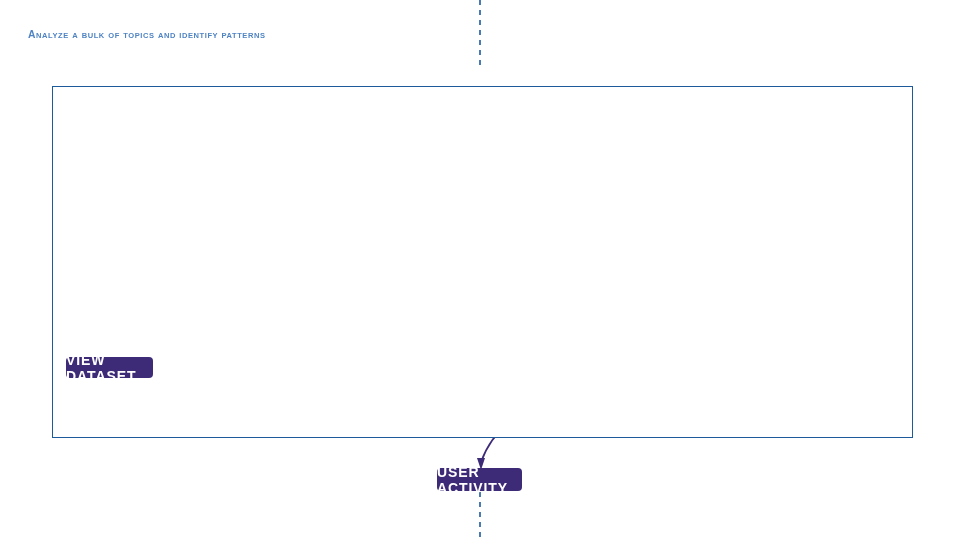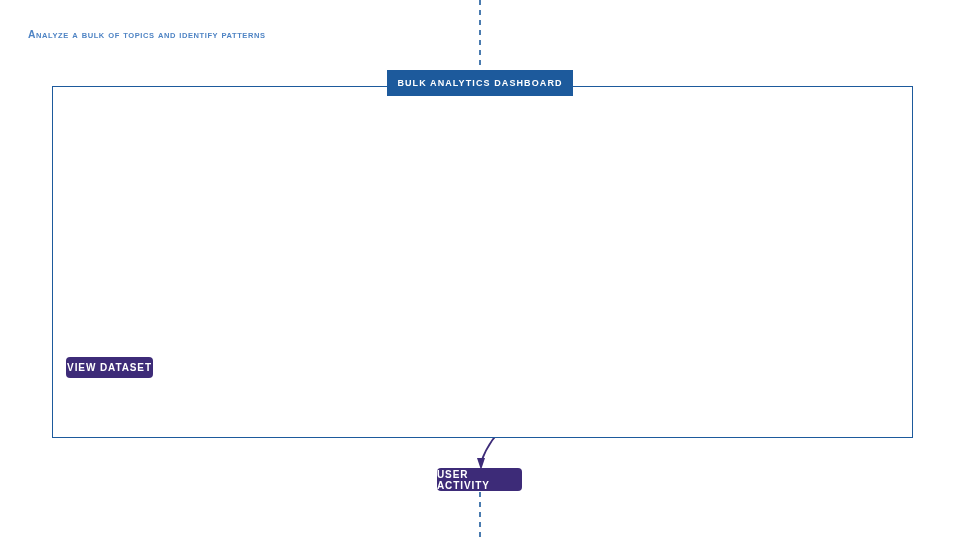--- a/index.html
+++ b/index.html
@@ -84,21 +84,21 @@
   .chip.light{background:#cfe3f3;}
   .chip.mid{background:#9ec7e8;}
 
   
   .btn-purple{
     position:absolute;
     background:#3d2b78;
     color:#ffffff;
     border-radius:4px;
     display:flex;align-items:center;justify-content:center;
-    font-size:10px;letter-spacing:.9px;font-weight:700;
+    font-size:14px;letter-spacing:.9px;font-weight:700;
     font-variant:small-caps;text-transform:uppercase;
     z-index:7;
   }
 
   
   .bar-orange{
     position:absolute;
     background:#e8923c;
     color:#fdf0e2;
     border-radius:5px;
@@ -147,21 +147,20 @@
     <line x1="220" y1="379" x2="220" y2="398" stroke="#e8923c" stroke-width="1.6"></line>
     <line x1="300" y1="379" x2="300" y2="398" stroke="#e8923c" stroke-width="1.6"></line>
     <line x1="380" y1="379" x2="380" y2="398" stroke="#e8923c" stroke-width="1.6"></line>
     <line x1="458" y1="379" x2="458" y2="402" stroke="#f0b679" stroke-width="1.6"></line>
   </svg>
 
   <div class="headline">Analyze a bulk of topics and identify patterns</div>
 
   <div class="board"></div>
 
-  <div class="dash-title">Bulk Analytics Dashboard</div>
 
   <div class="col-head" style="left:147px;top:106px;width:100px;">TOPICS</div>
   <div class="col-head" style="left:375px;top:106px;width:100px;">USERS</div>
   <div class="col-head" style="left:558px;top:106px;width:100px;">POSTS</div>
   <div class="col-head" style="left:755px;top:106px;width:100px;">SOURCES</div>
 
   <div class="group" style="left:69px;top:124px;width:261px;height:219px;"></div>
   <div class="group" style="left:341px;top:124px;width:168px;height:184px;"></div>
   <div class="group" style="left:522px;top:124px;width:172px;height:219px;"></div>
   <div class="group" style="left:709px;top:124px;width:192px;height:288px;"></div>

